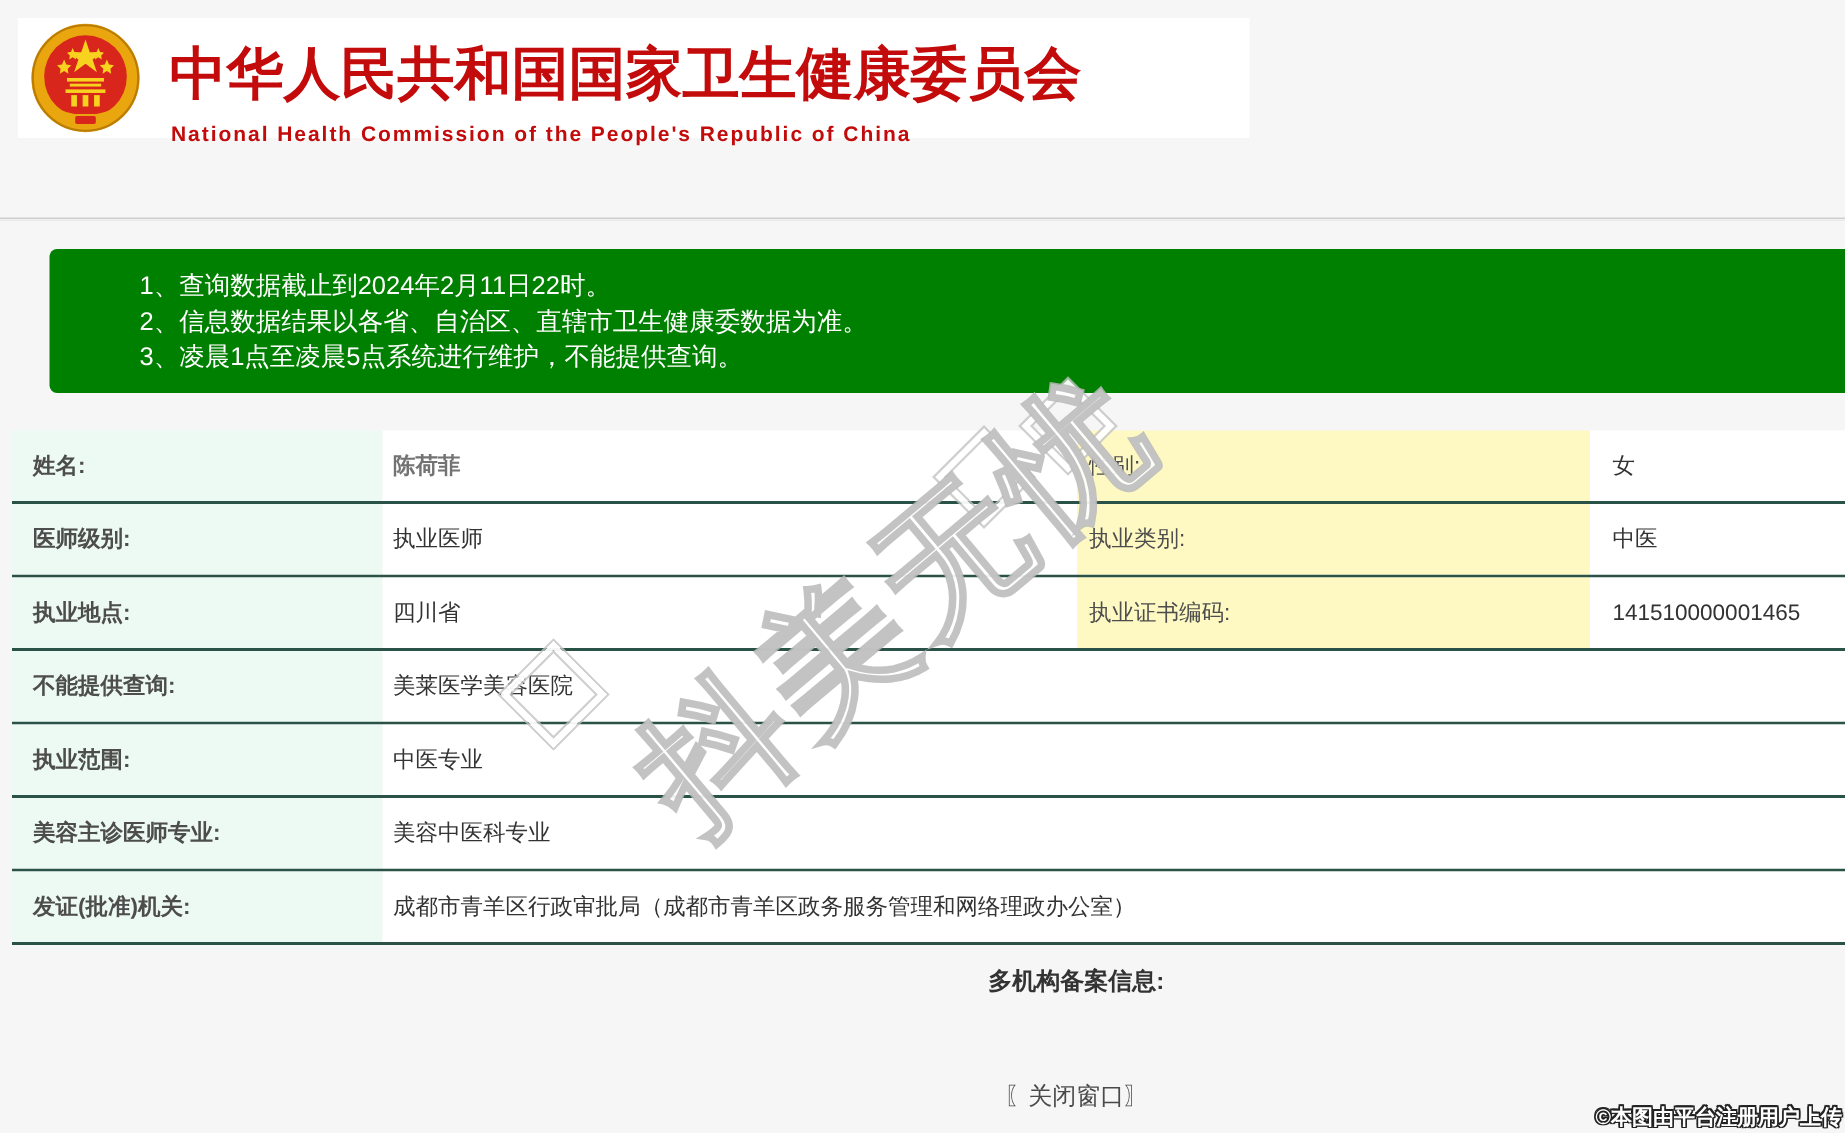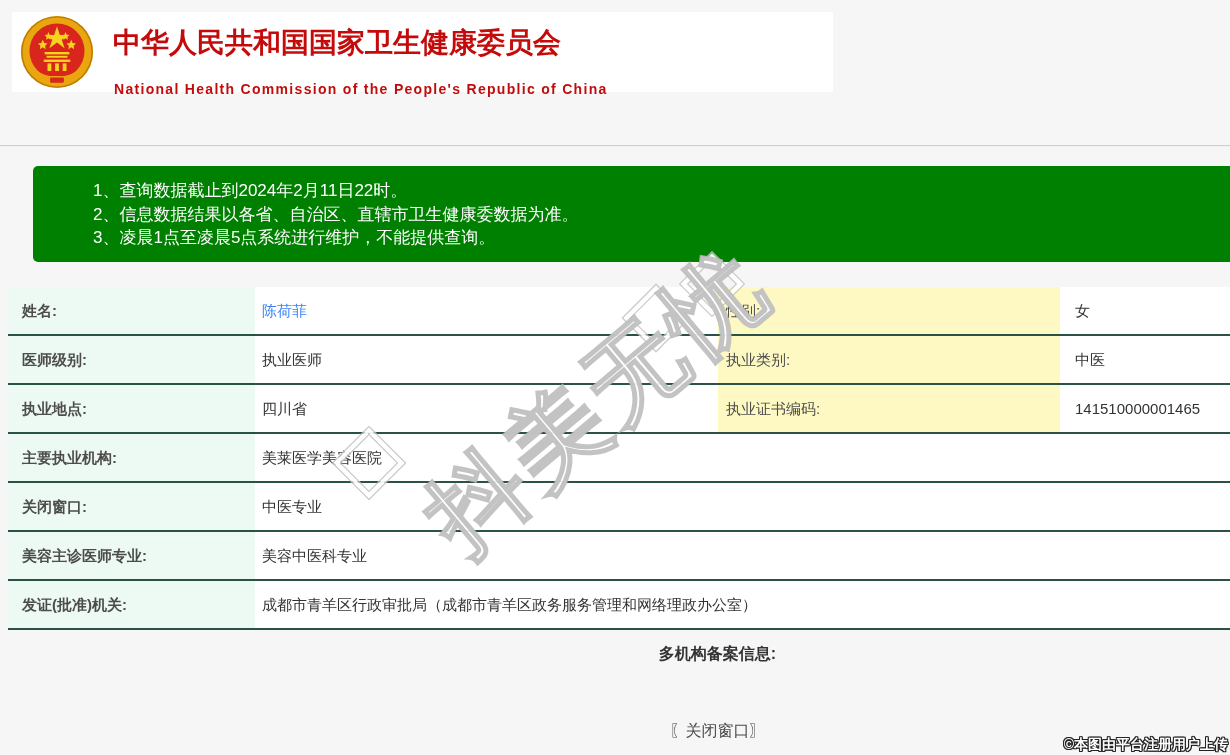--- a/index.html
+++ b/index.html
@@ -6,21 +6,21 @@
   body{
     width:1230px;height:755px;overflow:hidden;
     font-family:"Liberation Sans","DejaVu Sans",sans-serif;
     background:#f6f6f7;
   }
   .page{position:relative;width:1230px;height:755px;background:#f6f6f7;}
 
   
   .banner{position:absolute;left:12px;top:12px;width:821px;height:80px;background:#ffffff;}
   .emblem{position:absolute;left:6px;top:2px;width:78px;height:76px;}
-  .title-cn{position:absolute;left:101px;top:12px;font-size:28px;font-weight:bold;color:#c30b0b;letter-spacing:0px;white-space:nowrap;}
+  .title-cn{position:absolute;left:101px;top:12px;font-size:38px;font-weight:bold;color:#c30b0b;letter-spacing:0px;white-space:nowrap;}
   .title-en{position:absolute;left:102px;top:57px;font-size:14px;font-weight:bold;color:#c30b0b;letter-spacing:1.3px;white-space:nowrap;margin-top:12px;}
 
   
   .divider{position:absolute;left:0;top:145px;width:1230px;height:1px;background:#cfcfcf;border-bottom:1px solid #f0f0f0;}
 
   
   .notice{
     position:absolute;left:33px;top:166px;width:1197px;height:96px;
     background:#008000;color:#ffffff;border-radius:5px 0 0 5px;
     box-sizing:border-box;padding:13px 10px 0 60px;
@@ -30,21 +30,21 @@
 
   
   .record-table{position:absolute;left:8px;top:287px;width:1222px;}
   .trow{display:flex;height:47px;border-bottom:2px solid #2b5247;font-size:15px;}
   .cell{line-height:47px;white-space:nowrap;overflow:hidden;box-sizing:border-box;}
   .c-label{width:247px;background:#edfaf3;font-weight:bold;color:#4d4d4d;padding-left:14px;}
   .c-value{width:463px;background:#ffffff;color:#333333;padding-left:7px;}
   .c-label2{width:342px;background:#fef9c3;font-weight:normal;color:#4d4d4d;padding-left:8px;}
   .c-value2{flex:1;background:#ffffff;color:#333333;padding-left:15px;}
   .c-value-wide{flex:1;background:#ffffff;color:#333333;padding-left:7px;}
-  .v-bold{font-weight:normal;color:#3b82f6;}
+  .v-bold{font-weight:bold;color:#737373;}
 
   
   .multi-heading{position:absolute;left:0;top:644px;width:1435px;text-align:center;font-size:16px;font-weight:bold;color:#333333;}
   .close-link{position:absolute;left:0;top:721px;width:1435px;text-align:center;font-size:16px;color:#4a4a4a;cursor:pointer;}
 
   
   .wm-layer{position:absolute;left:0;top:0;width:1230px;height:755px;pointer-events:none;}
   .wm-text{
     position:absolute;left:385px;top:330px;width:440px;height:110px;
     font-size:96px;font-weight:bold;letter-spacing:6px;white-space:nowrap;
@@ -115,25 +115,25 @@
       <div class="cell c-label2">执业类别:</div>
       <div class="cell c-value2">中医</div>
     </div>
     <div class="trow">
       <div class="cell c-label">执业地点:</div>
       <div class="cell c-value">四川省</div>
       <div class="cell c-label2">执业证书编码:</div>
       <div class="cell c-value2">141510000001465</div>
     </div>
     <div class="trow">
-      <div class="cell c-label">主要执业机构:</div>
+      <div class="cell c-label">不能提供查询:</div>
       <div class="cell c-value-wide">美莱医学美容医院</div>
     </div>
     <div class="trow">
-      <div class="cell c-label">关闭窗口:</div>
+      <div class="cell c-label">执业范围:</div>
       <div class="cell c-value-wide">中医专业</div>
     </div>
     <div class="trow">
       <div class="cell c-label">美容主诊医师专业:</div>
       <div class="cell c-value-wide">美容中医科专业</div>
     </div>
     <div class="trow">
       <div class="cell c-label">发证(批准)机关:</div>
       <div class="cell c-value-wide">成都市青羊区行政审批局（成都市青羊区政务服务管理和网络理政办公室）</div>
     </div>

